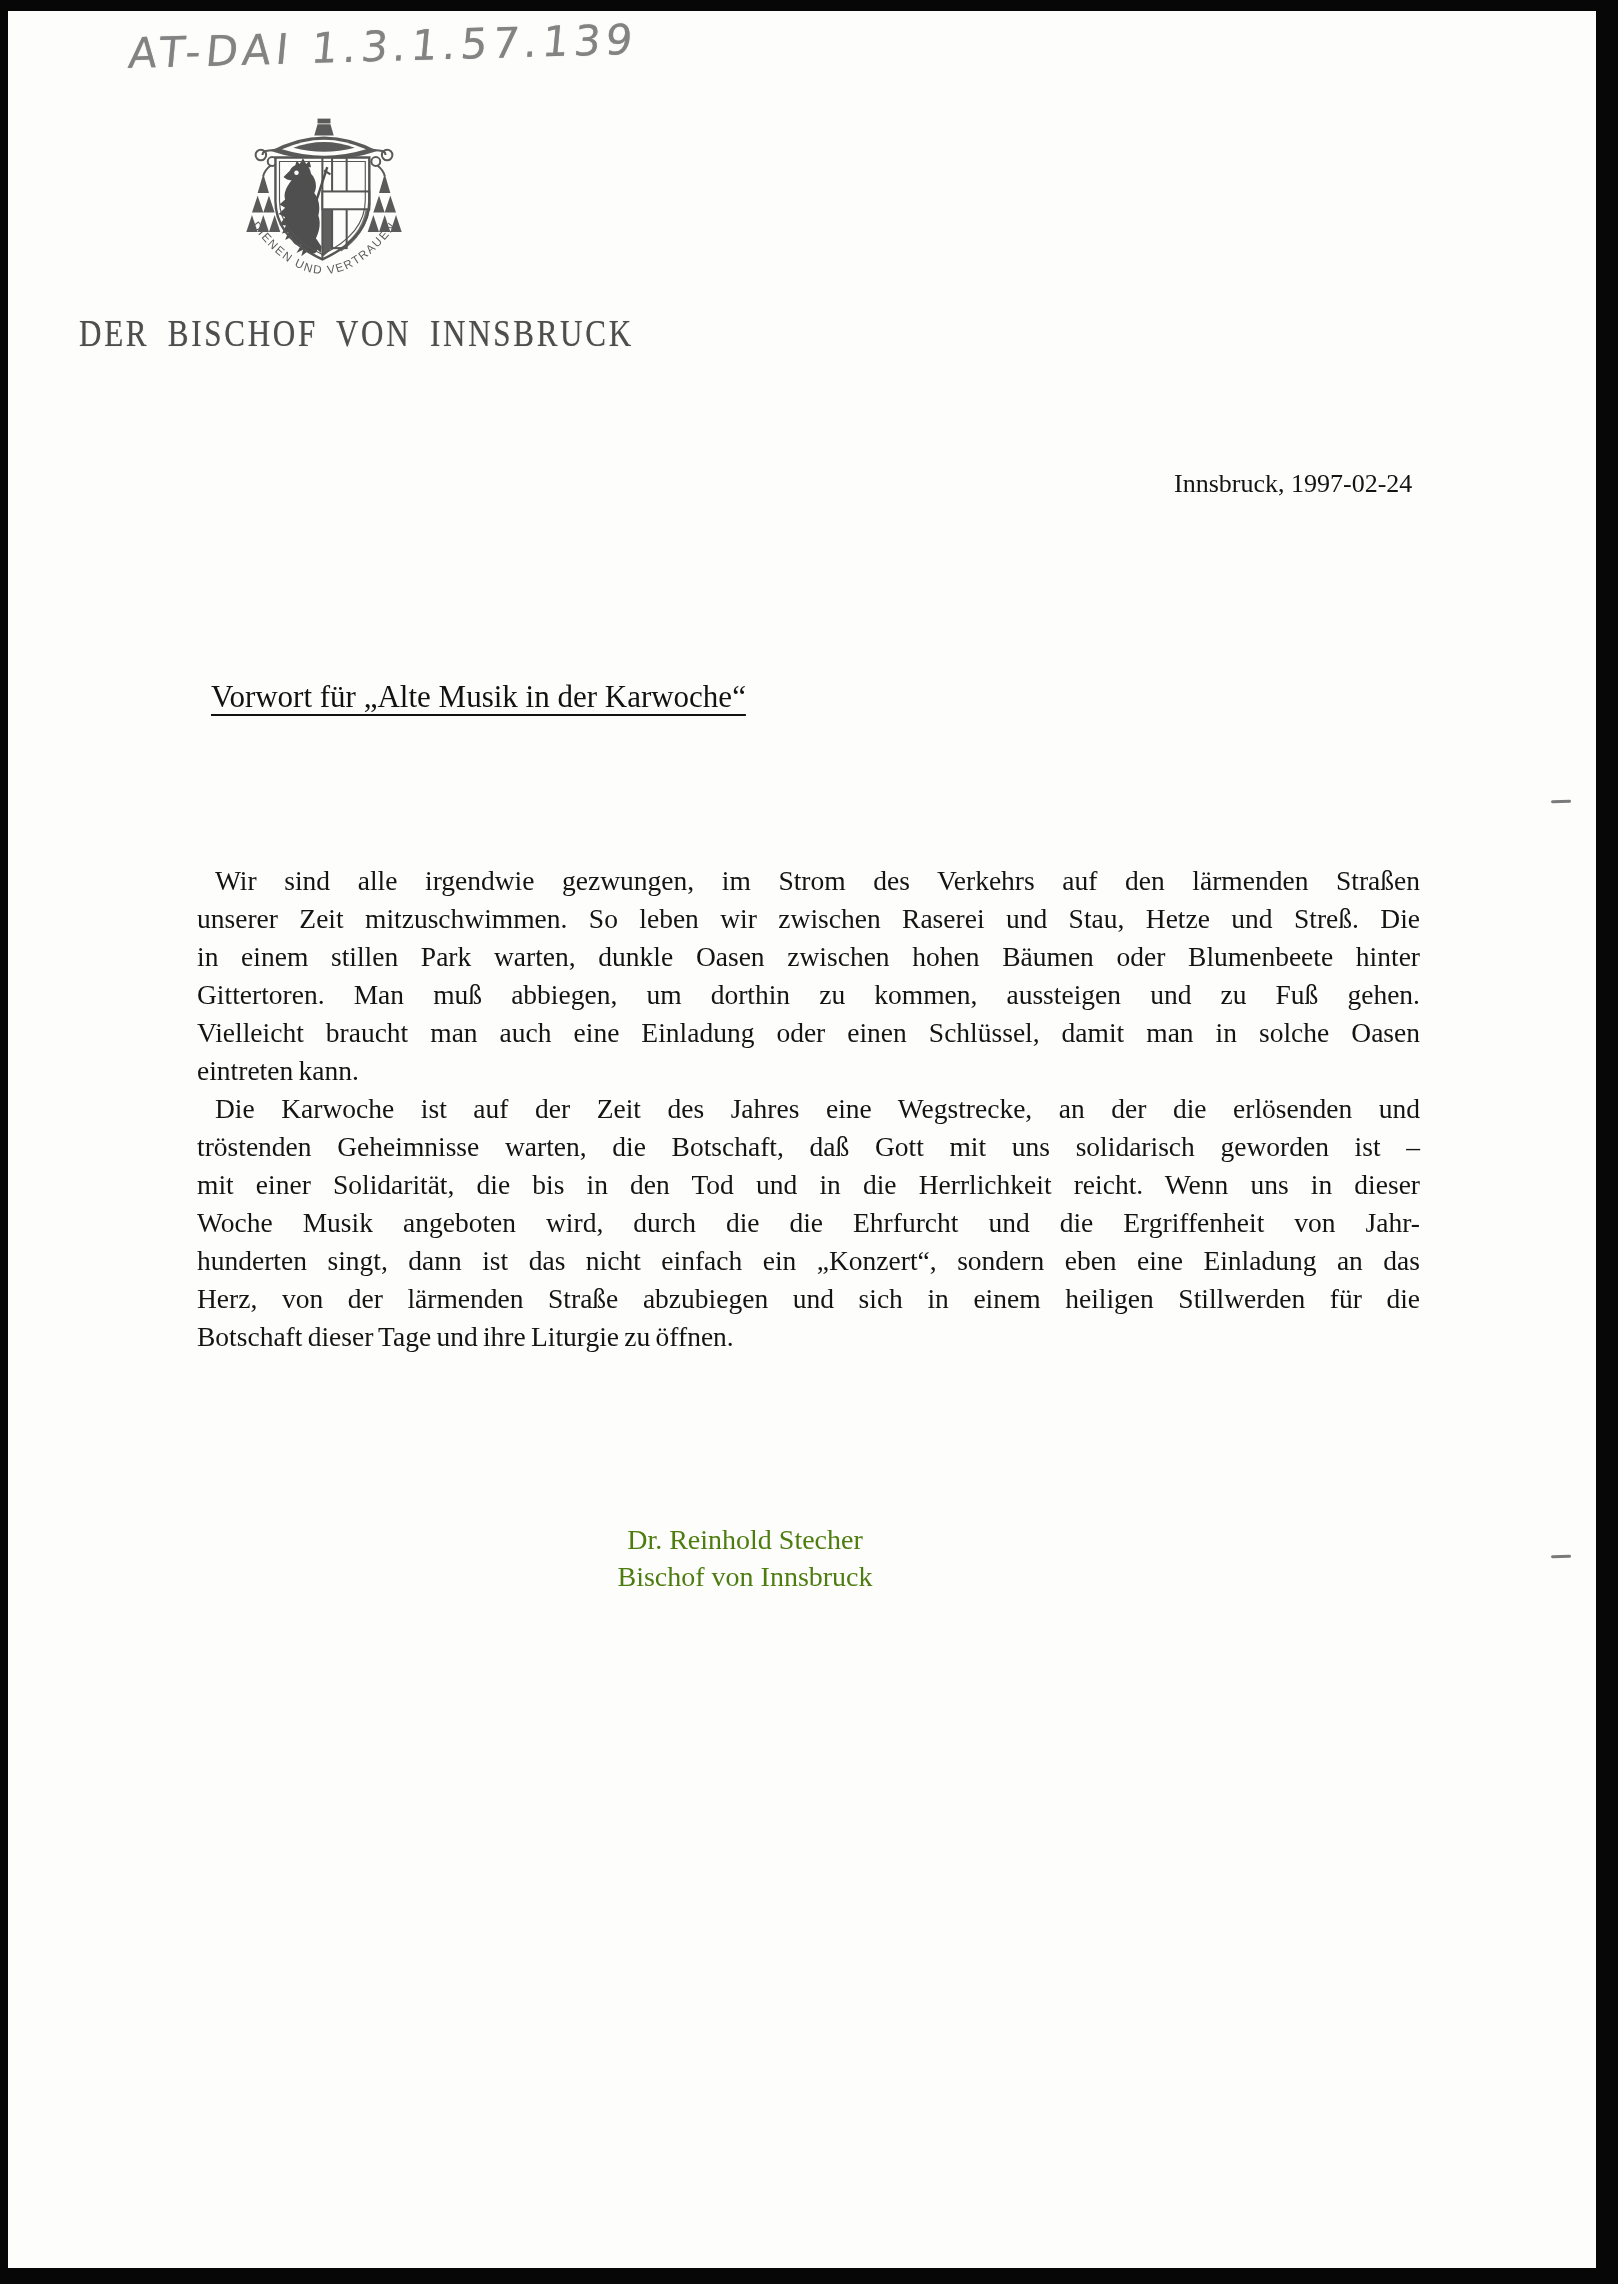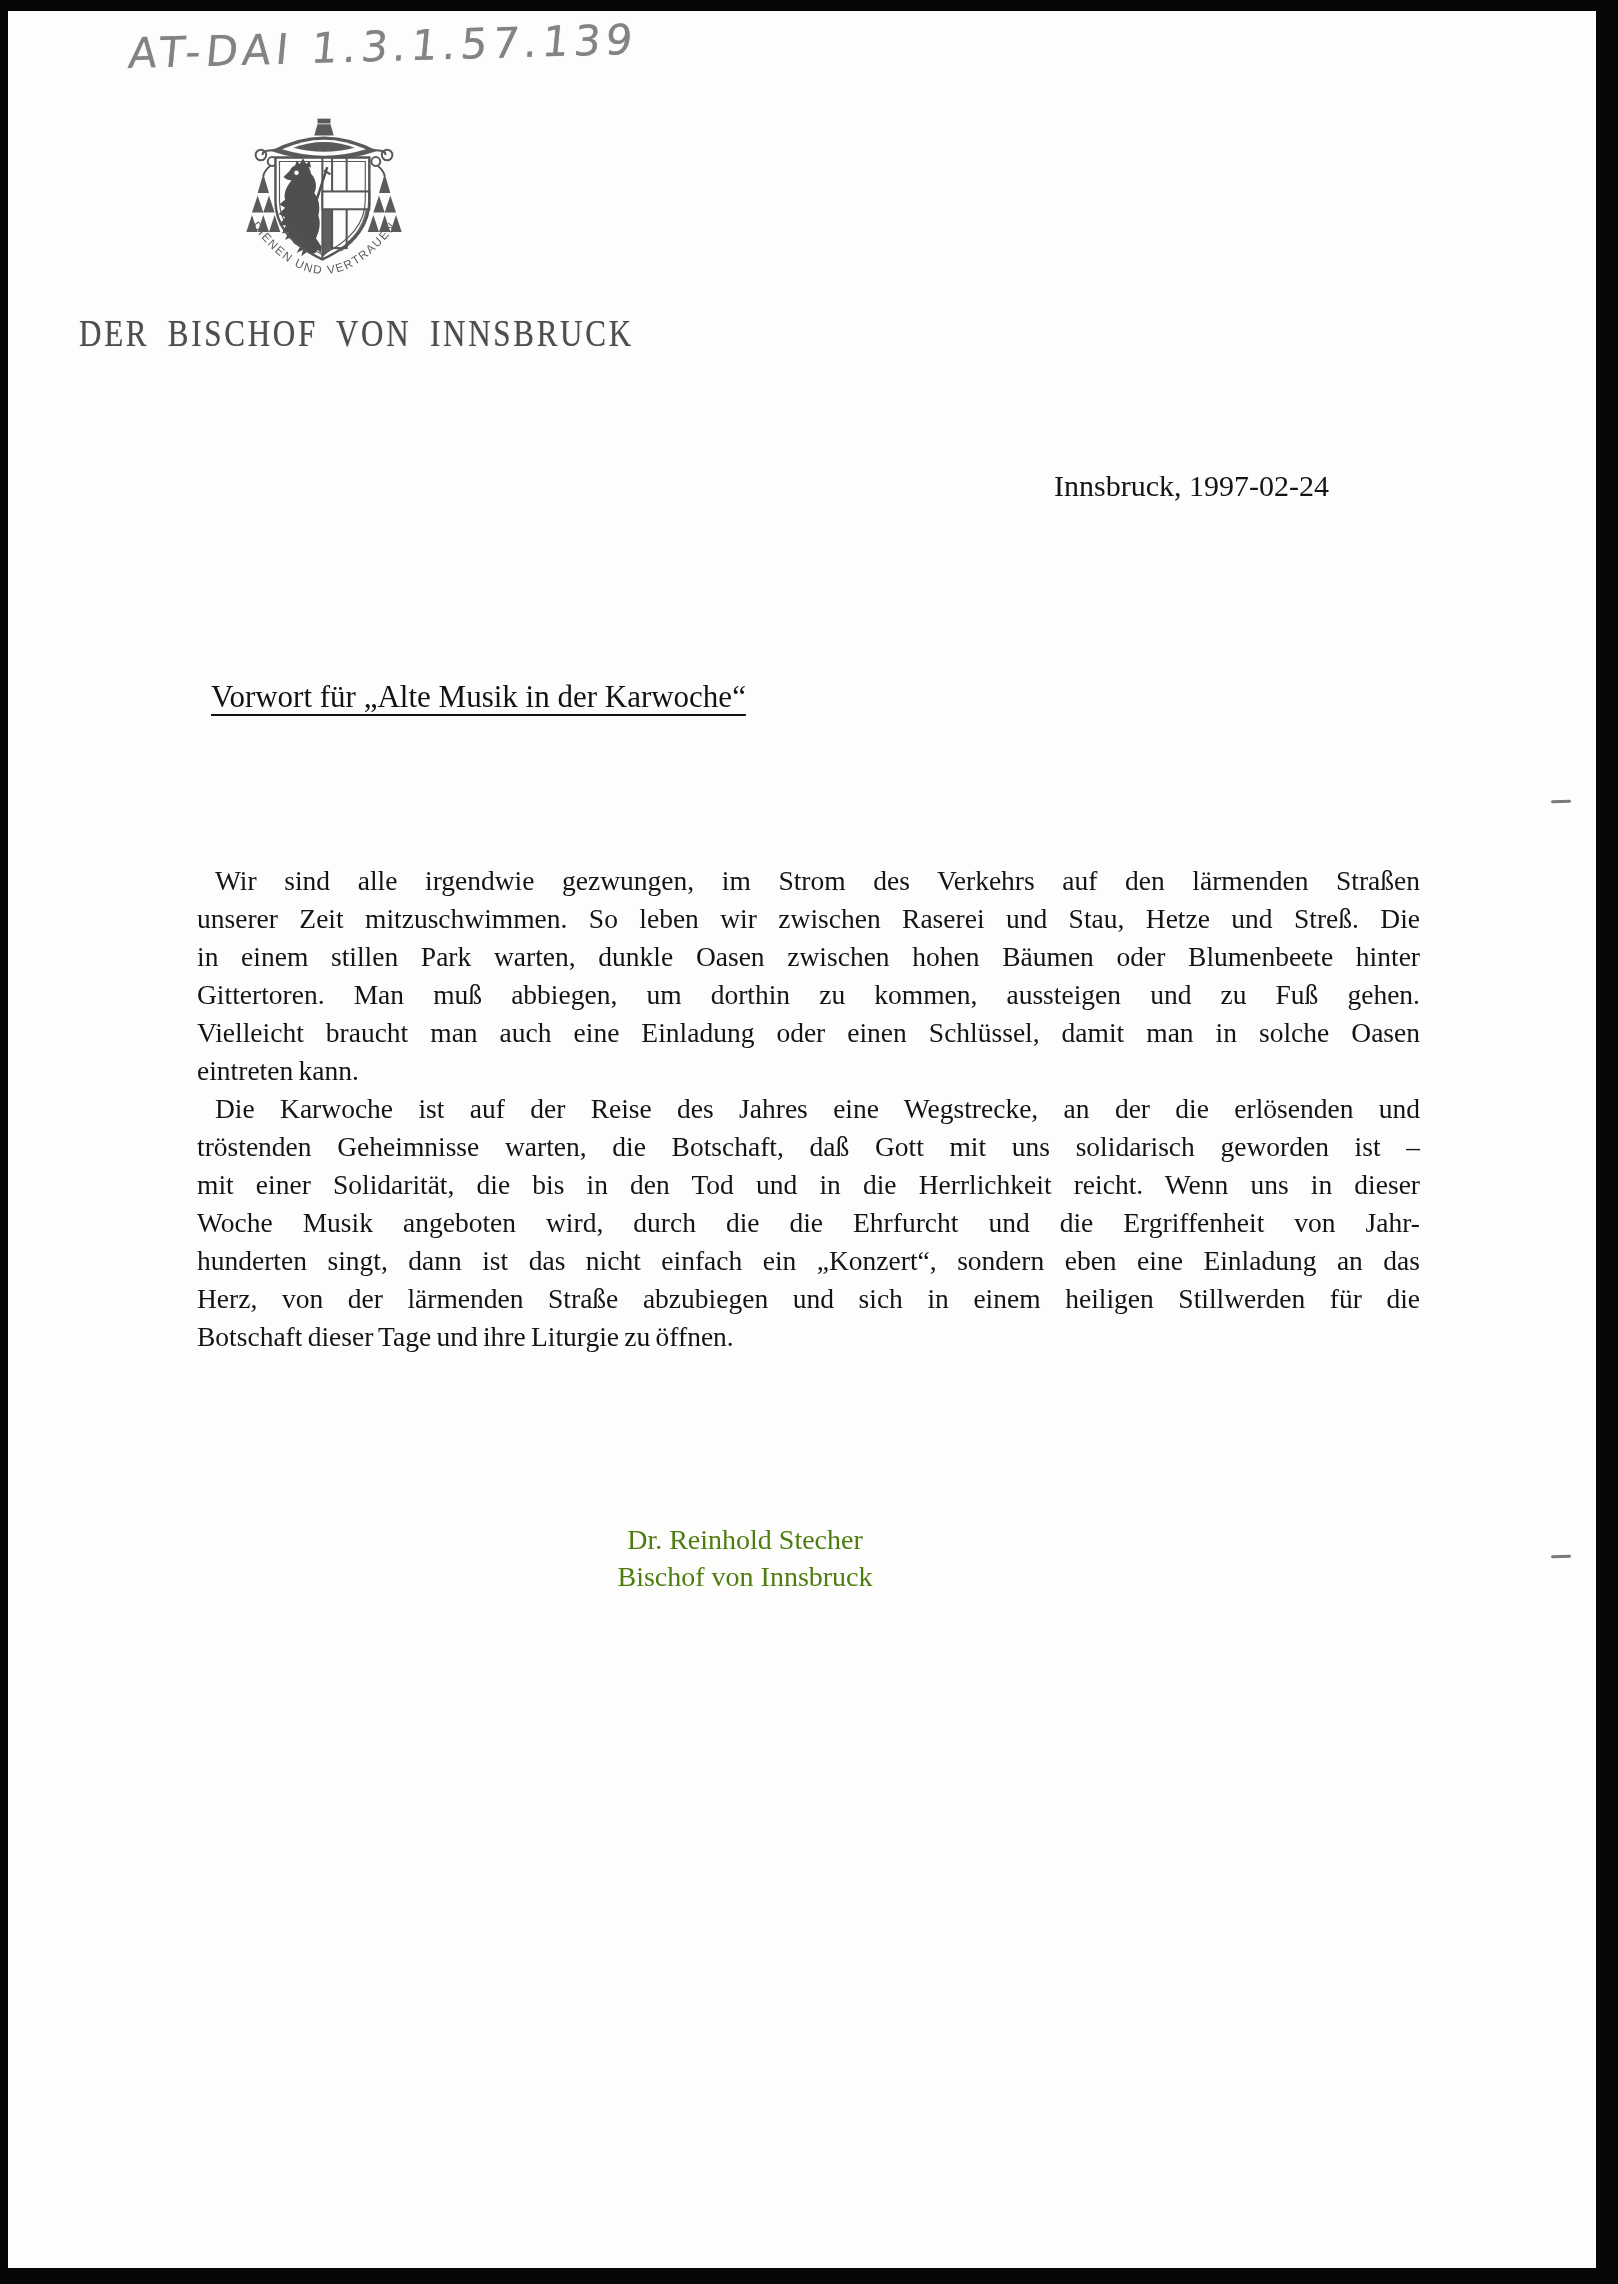--- a/index.html
+++ b/index.html
@@ -31,22 +31,22 @@
   
   .letterhead-title {
     position:absolute; left:71px; top:301px;
     font-size:37px; letter-spacing:3.2px; word-spacing:9.7px;
     color:#4e4e4e; white-space:nowrap;
     transform:scaleX(0.84); transform-origin:left top;
     text-shadow:0 0 0.8px rgba(80,80,80,.55);
   }
 
   .dateline {
-    position:absolute; left:1046px; top:458px;
-    font-size:30px; color:#141414; white-space:nowrap;
+    position:absolute; left:1166px; top:458px;
+    font-size:26px; color:#141414; white-space:nowrap;
   }
 
   .subject {
     position:absolute; left:197px; top:668px;
     font-size:31px; color:#121212; white-space:nowrap;
     text-decoration:underline;
     text-decoration-thickness:2px;
     text-underline-offset:6.5px;
     margin-left:6px;
   }
@@ -165,21 +165,21 @@
 
     <div class="subject">Vorwort für „Alte Musik in der Karwoche“</div>
 
     <div class="body-text" id="letter-body">
         <div class="line first">Wir sind alle irgendwie gezwungen, im Strom des Verkehrs auf den lärmenden Straßen</div>
         <div class="line">unserer Zeit mitzuschwimmen. So leben wir zwischen Raserei und Stau, Hetze und Streß. Die</div>
         <div class="line">in einem stillen Park warten, dunkle Oasen zwischen hohen Bäumen oder Blumenbeete hinter</div>
         <div class="line">Gittertoren. Man muß abbiegen, um dorthin zu kommen, aussteigen und zu Fuß gehen.</div>
         <div class="line">Vielleicht braucht man auch eine Einladung oder einen Schlüssel, damit man in solche Oasen</div>
         <div class="line plast">eintreten kann.</div>
-        <div class="line first">Die Karwoche ist auf der Reise des Jahres eine Wegstrecke, an der die erlösenden und</div>
+        <div class="line first">Die Karwoche ist auf der Zeit des Jahres eine Wegstrecke, an der die erlösenden und</div>
         <div class="line">tröstenden Geheimnisse warten, die Botschaft, daß Gott mit uns solidarisch geworden ist –</div>
         <div class="line">mit einer Solidarität, die bis in den Tod und in die Herrlichkeit reicht. Wenn uns in dieser</div>
         <div class="line">Woche Musik angeboten wird, durch die die Ehrfurcht und die Ergriffenheit von Jahr-</div>
         <div class="line">hunderten singt, dann ist das nicht einfach ein „Konzert“, sondern eben eine Einladung an das</div>
         <div class="line">Herz, von der lärmenden Straße abzubiegen und sich in einem heiligen Stillwerden für die</div>
         <div class="line plast">Botschaft dieser Tage und ihre Liturgie zu öffnen.</div>
       </div>
 
     <div class="signature">
       <div>Dr. Reinhold Stecher</div>

